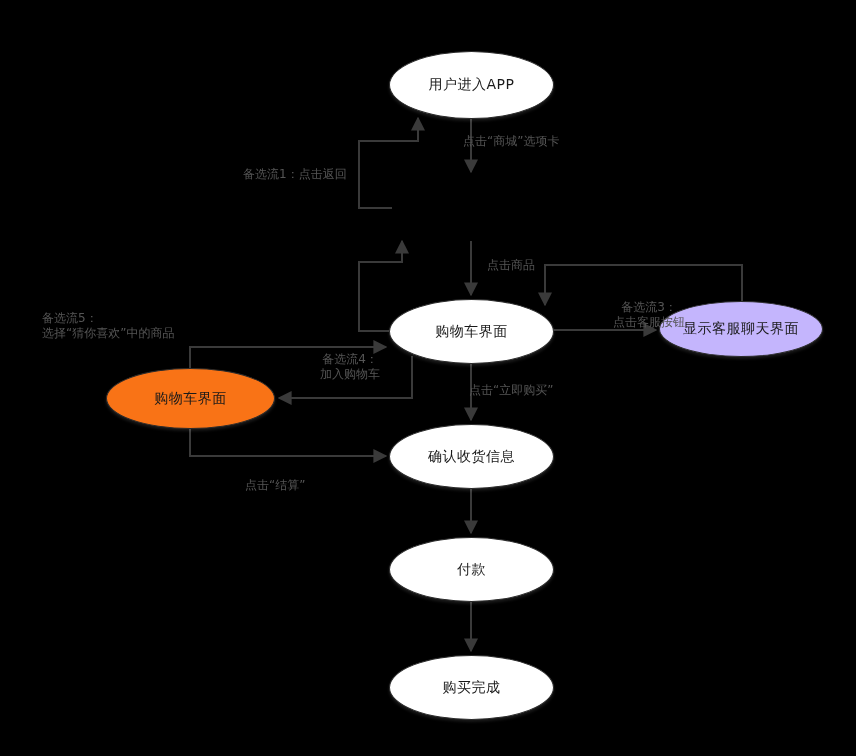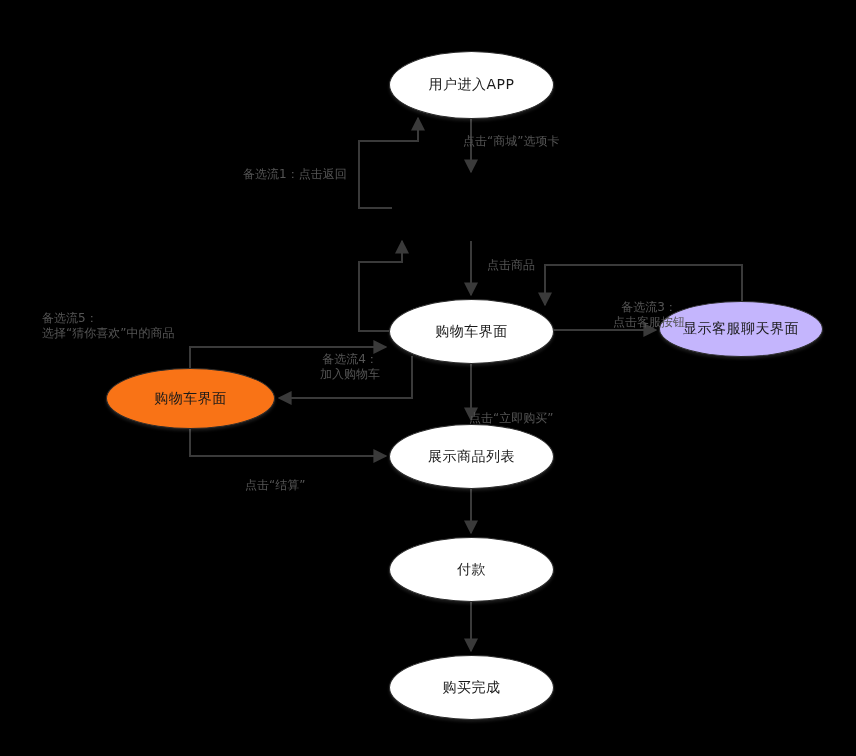--- a/index.html
+++ b/index.html
@@ -99,34 +99,34 @@
   <div class="node" style="left: 389px; top: 299px; width: 165px; height: 65px; background: rgb(255, 255, 255); color: rgb(26, 26, 26);">
     <span>购物车界面</span>
   </div>
   <div class="node" style="left: 106px; top: 368px; width: 169px; height: 61px; background: #f97316; color: rgb(26, 26, 26);">
     <span>购物车界面</span>
   </div>
   <div class="node" style="left: 659px; top: 301px; width: 164px; height: 56px; background: #c4b5fd; color: rgb(26, 26, 26);">
     <span>显示客服聊天界面</span>
   </div>
   <div class="node" style="left: 389px; top: 424px; width: 165px; height: 65px; background: rgb(255, 255, 255); color: rgb(26, 26, 26);">
-    <span>展示商品列表</span>
+    <span>确认收货信息</span>
   </div>
   <div class="node" style="left: 389px; top: 537px; width: 165px; height: 65px; background: rgb(255, 255, 255); color: rgb(26, 26, 26);">
     <span>付款</span>
   </div>
   <div class="node" style="left: 389px; top: 655px; width: 165px; height: 65px; background: rgb(255, 255, 255); color: rgb(26, 26, 26);">
     <span>购买完成</span>
   </div>
 
   <div class="edge-label" style="left: 463px; top: 134px; color: rgb(85, 85, 85);">点击“商城”选项卡</div>
   <div class="edge-label" style="left: 243px; top: 167px; color: rgb(85, 85, 85);">备选流1：点击返回</div>
   <div class="edge-label" style="left: 487px; top: 258px; color: rgb(85, 85, 85);">点击商品</div>
   <div class="edge-label" style="left: 592px; top: 300px; text-align: center; color: rgb(85, 85, 85); margin-left: 21px;">备选流3：
 点击客服按钮</div>
   <div class="edge-label" style="left: 42px; top: 311px; text-align: left; color: rgb(85, 85, 85);">备选流5：
 选择“猜你喜欢”中的商品</div>
   <div class="edge-label" style="left: 320px; top: 352px; text-align: center; color: rgb(85, 85, 85);">备选流4：
 加入购物车</div>
-  <div class="edge-label" style="left: 469px; top: 383px; color: rgb(85, 85, 85); margin-top: 28px;">点击“立即购买”</div>
+  <div class="edge-label" style="left: 469px; top: 383px; color: rgb(85, 85, 85);">点击“立即购买”</div>
   <div class="edge-label" style="left: 245px; top: 452px; color: rgb(85, 85, 85); margin-top: 26px;">点击“结算”</div>
 
 </div>
 
 </body></html>

